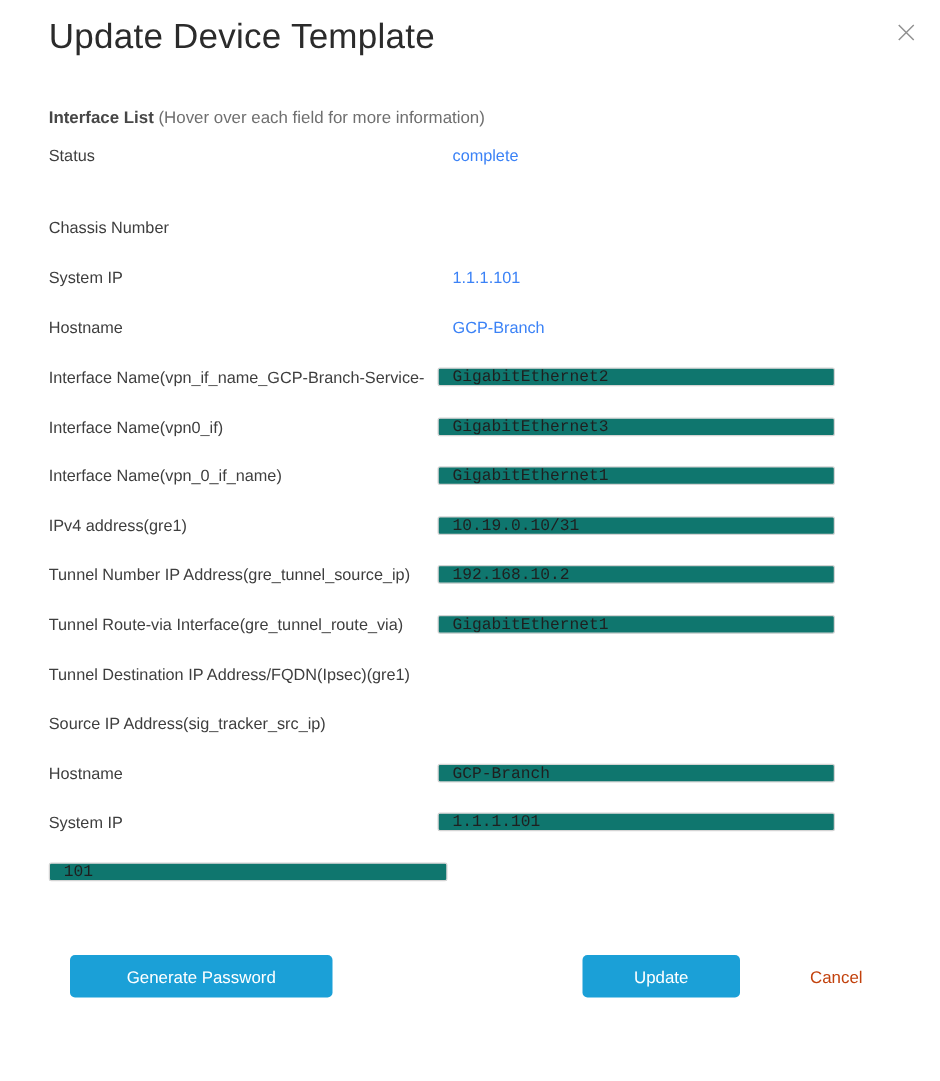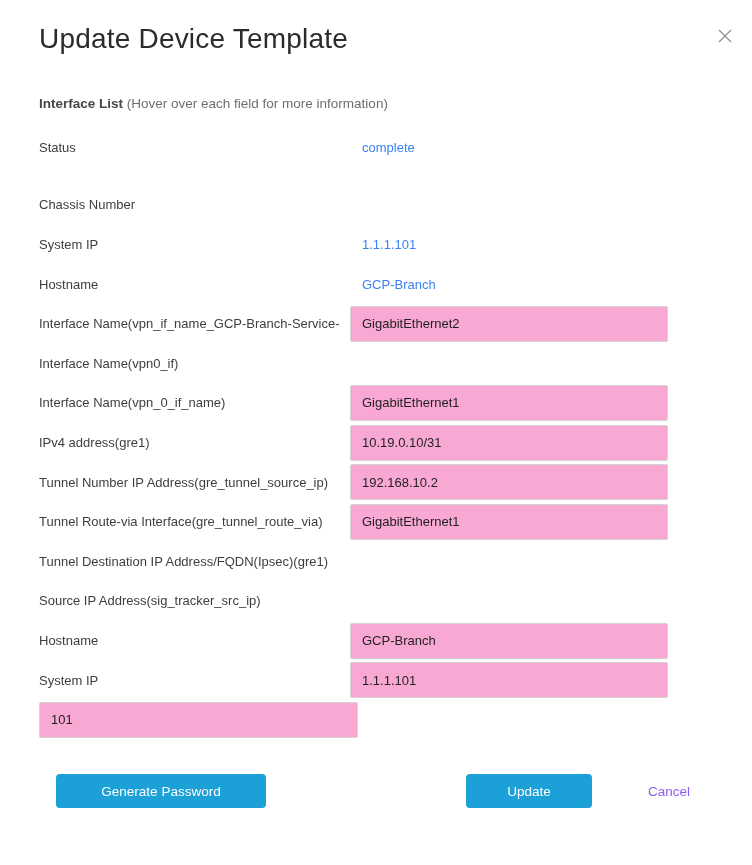--- a/index.html
+++ b/index.html
@@ -16,21 +16,21 @@
   .close-btn {
     position: absolute;
     top: 6px; right: 19px;
     width: 16px; height: 16px;
     background: none; border: none; cursor: pointer;
     padding: 0;
   }
   .close-btn svg { display: block; }
 
   .title {
-    margin: 22px 0 0 39px;
+    margin: 12px 0 0 39px;
     font-size: 28px;
     line-height: 34px;
     font-weight: 300;
     color: #2b2b2b;
     letter-spacing: 0.2px;
   }
 
   .section-header {
     margin: 38px 0 0 39px;
     font-size: 13.5px;
@@ -39,21 +39,21 @@
   }
   .section-header .sec-title {
     font-weight: bold;
     color: #474747;
   }
 
   .rows { margin: 13px 84px 0 39px; }
 
   .row {
     display: flex;
-    align-items: center;
+    align-items: flex-start;
     height: 39.6px;
   }
   .row.static { height: 40px; }
   .spacer { height: 17px; }
 
   .lbl {
     flex: 0 0 311px;
     max-width: 311px;
     font-size: 13px;
     color: #3e3e3e;
@@ -61,26 +61,26 @@
     overflow: hidden;
   }
   .val {
     font-size: 13px;
     color: #3b82f6;
     padding-left: 12px;
     white-space: nowrap;
   }
   .inp {
     width: 319px;
-    height: 36px;
+    height: 15px;
     border: 1px solid #d4d4d4;
     border-radius: 2px;
-    background: #f9a8d4;
+    background: #0f766e;
     padding: 0 11px;
-    font-family: Liberation Sans, sans-serif;
+    font-family: Liberation Mono, monospace;
     font-size: 13px;
     color: #1f1f1f;
     outline: none;
   }
 
   .footer {
     position: absolute;
     left: 0; top: 752px;
     width: 628px; height: 34px; margin-left: 34px;
   }
@@ -97,21 +97,21 @@
     cursor: pointer;
   }
   .btn-generate { left: 22px; width: 210px; }
   .btn-update  { left: 432px; width: 126px; }
   .cancel-link {
     position: absolute;
     left: 614px; top: 0;
     height: 34px;
     display: flex;
     align-items: center;
-    color: #8b5cf6;
+    color: #c2410c;
     font-size: 13.5px;
     text-decoration: none;
     cursor: pointer;
   }
 </style>
 </head>
 <body>
 
 <div class="dialog">
 
@@ -152,20 +152,21 @@
       <div class="val">GCP-Branch</div>
     </div>
 
     <div class="row">
       <div class="lbl">Interface Name(vpn_if_name_GCP-Branch-Service-</div>
       <input class="inp" type="text" value="GigabitEthernet2" style="">
     </div>
 
     <div class="row">
       <div class="lbl">Interface Name(vpn0_if)</div>
+      <input class="inp" type="text" value="GigabitEthernet3" style="">
     </div>
 
     <div class="row">
       <div class="lbl">Interface Name(vpn_0_if_name)</div>
       <input class="inp" type="text" value="GigabitEthernet1" style="">
     </div>
 
     <div class="row">
       <div class="lbl">IPv4 address(gre1)</div>
       <input class="inp" type="text" value="10.19.0.10/31" style="">

